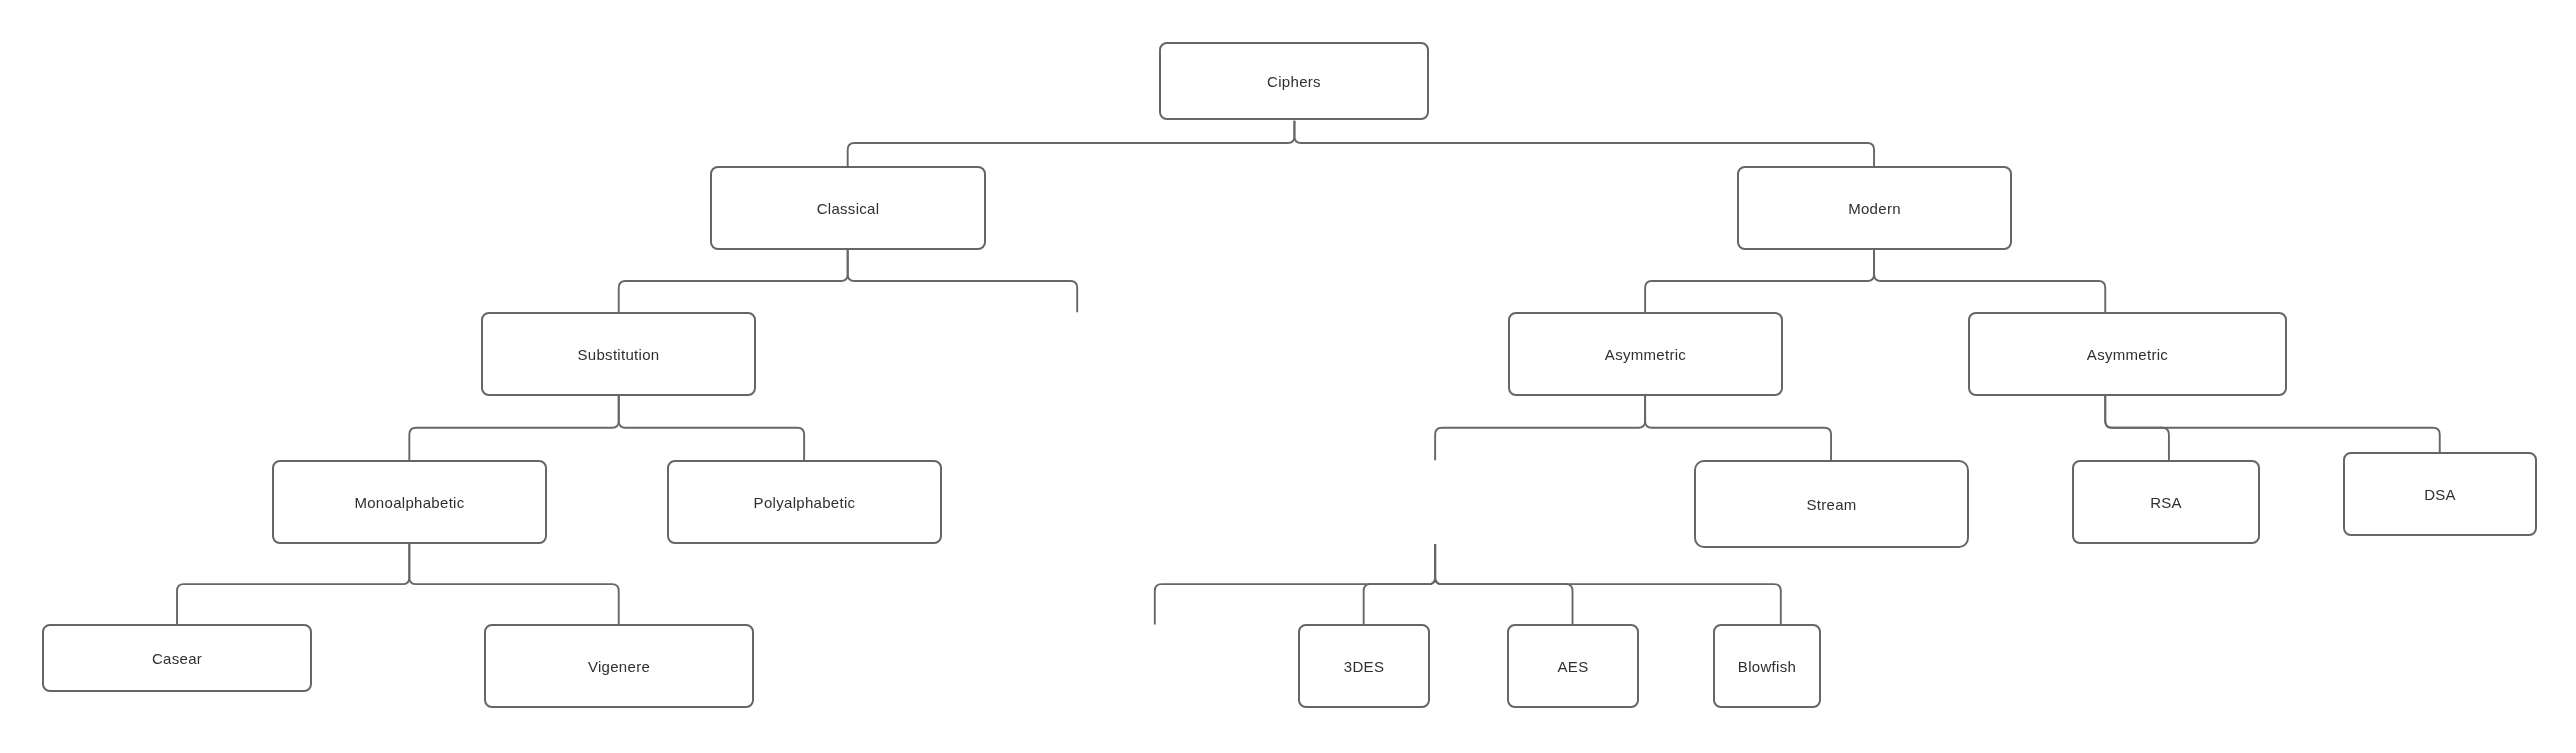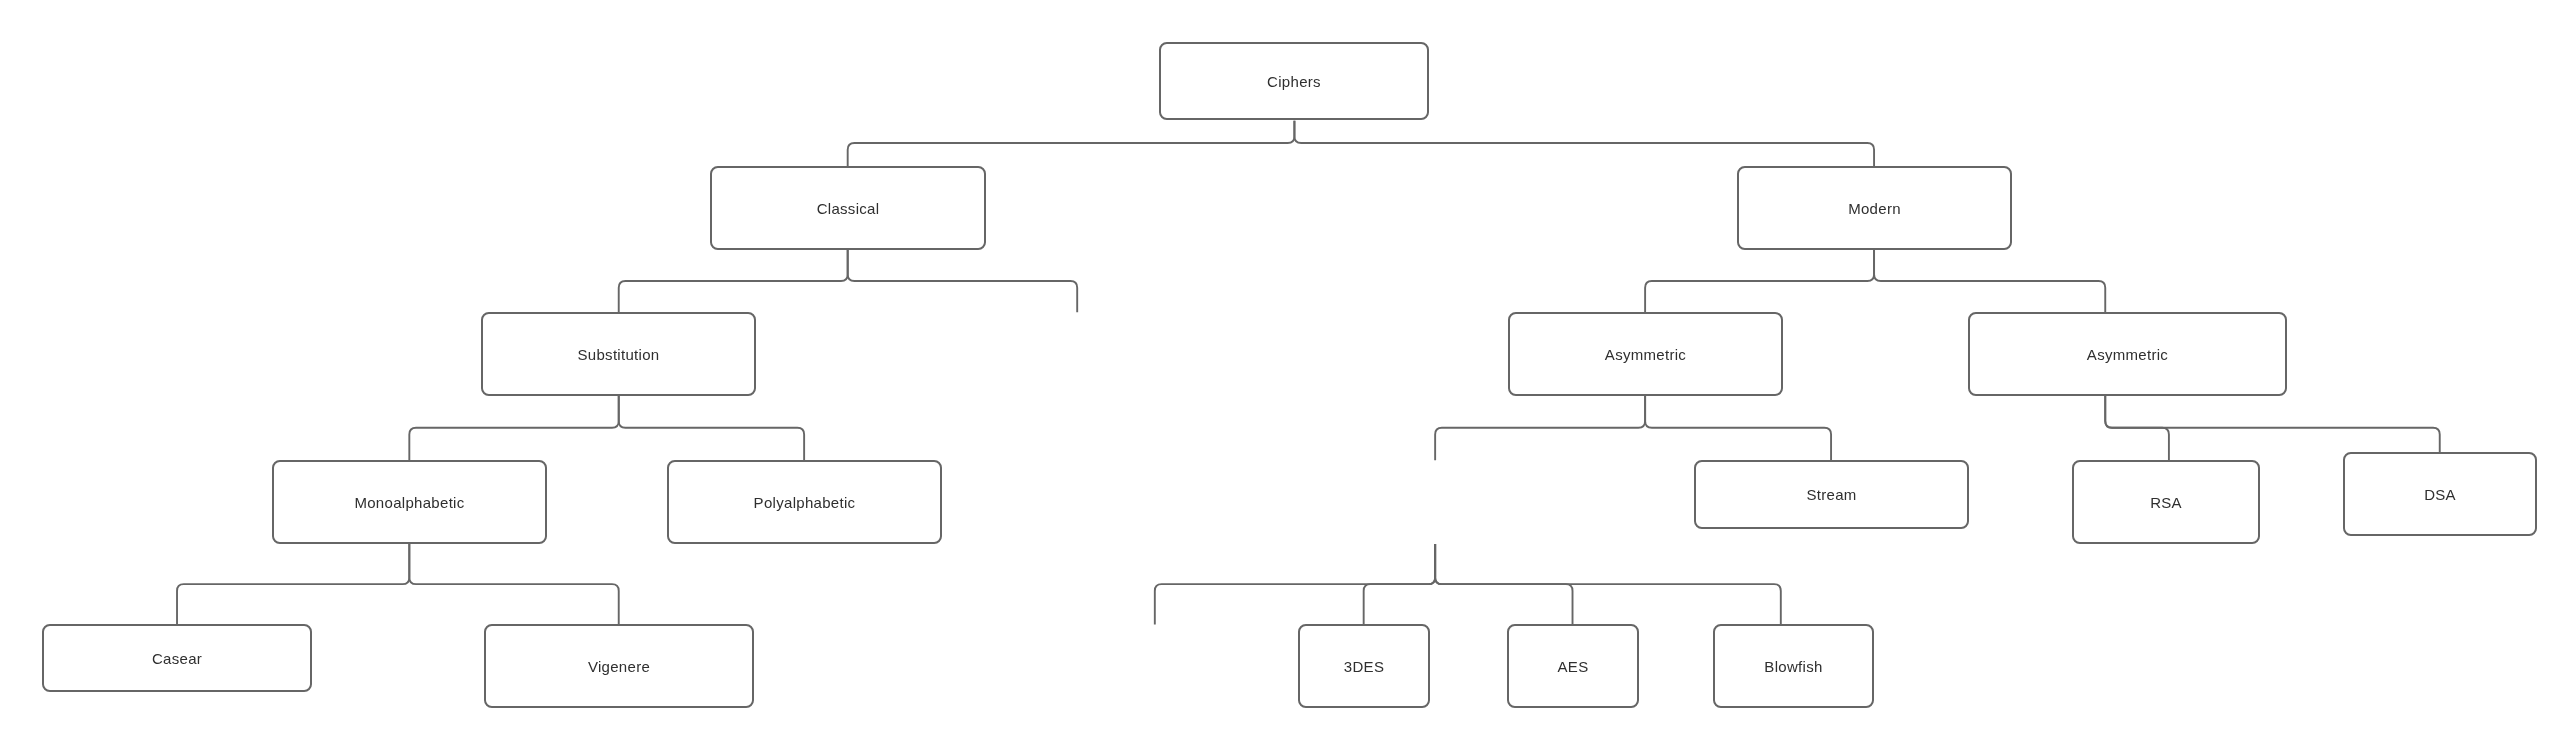--- a/index.html
+++ b/index.html
@@ -77,39 +77,39 @@
     </div>
   <div class="node" style="left:1968px; top:312px; width:319px; height:84px;">
       <span class="label">Asymmetric</span>
     </div>
   <div class="node" style="left:272px;  top:460px; width:275px; height:84px;">
       <span class="label">Monoalphabetic</span>
     </div>
   <div class="node" style="left:667px; top:460px; width:275px; height:84px;">
       <span class="label">Polyalphabetic</span>
     </div>
-  <div class="node" style="left:1694px; top:460px; width:275px; height:69px;">
+  <div class="node" style="left:1694px; top:460px; width:275px; height:88px;border-radius:10px;">
       <span class="label">Stream</span>
     </div>
   <div class="node" style="left:2072px; top:460px; width:188px; height:84px;">
       <span class="label">RSA</span>
     </div>
   <div class="node" style="left:2343px; top:452px; width:194px; height:84px;">
       <span class="label">DSA</span>
     </div>
   <div class="node" style="left:42px;   top:624px; width:270px; height:68px;">
       <span class="label">Casear</span>
     </div>
   <div class="node" style="left:484px;  top:624px; width:270px; height:84px;">
       <span class="label">Vigenere</span>
     </div>
   <div class="node" style="left:1298px; top:624px; width:132px; height:84px;">
       <span class="label">3DES</span>
     </div>
   <div class="node" style="left:1507px; top:624px; width:132px; height:84px;">
       <span class="label">AES</span>
     </div>
-  <div class="node" style="left:1713px; top:624px; width:161px; height:84px;">
+  <div class="node" style="left:1713px; top:624px; width:108px; height:84px;">
       <span class="label">Blowfish</span>
     </div>
 
 </div>
 
 
 </body></html>

